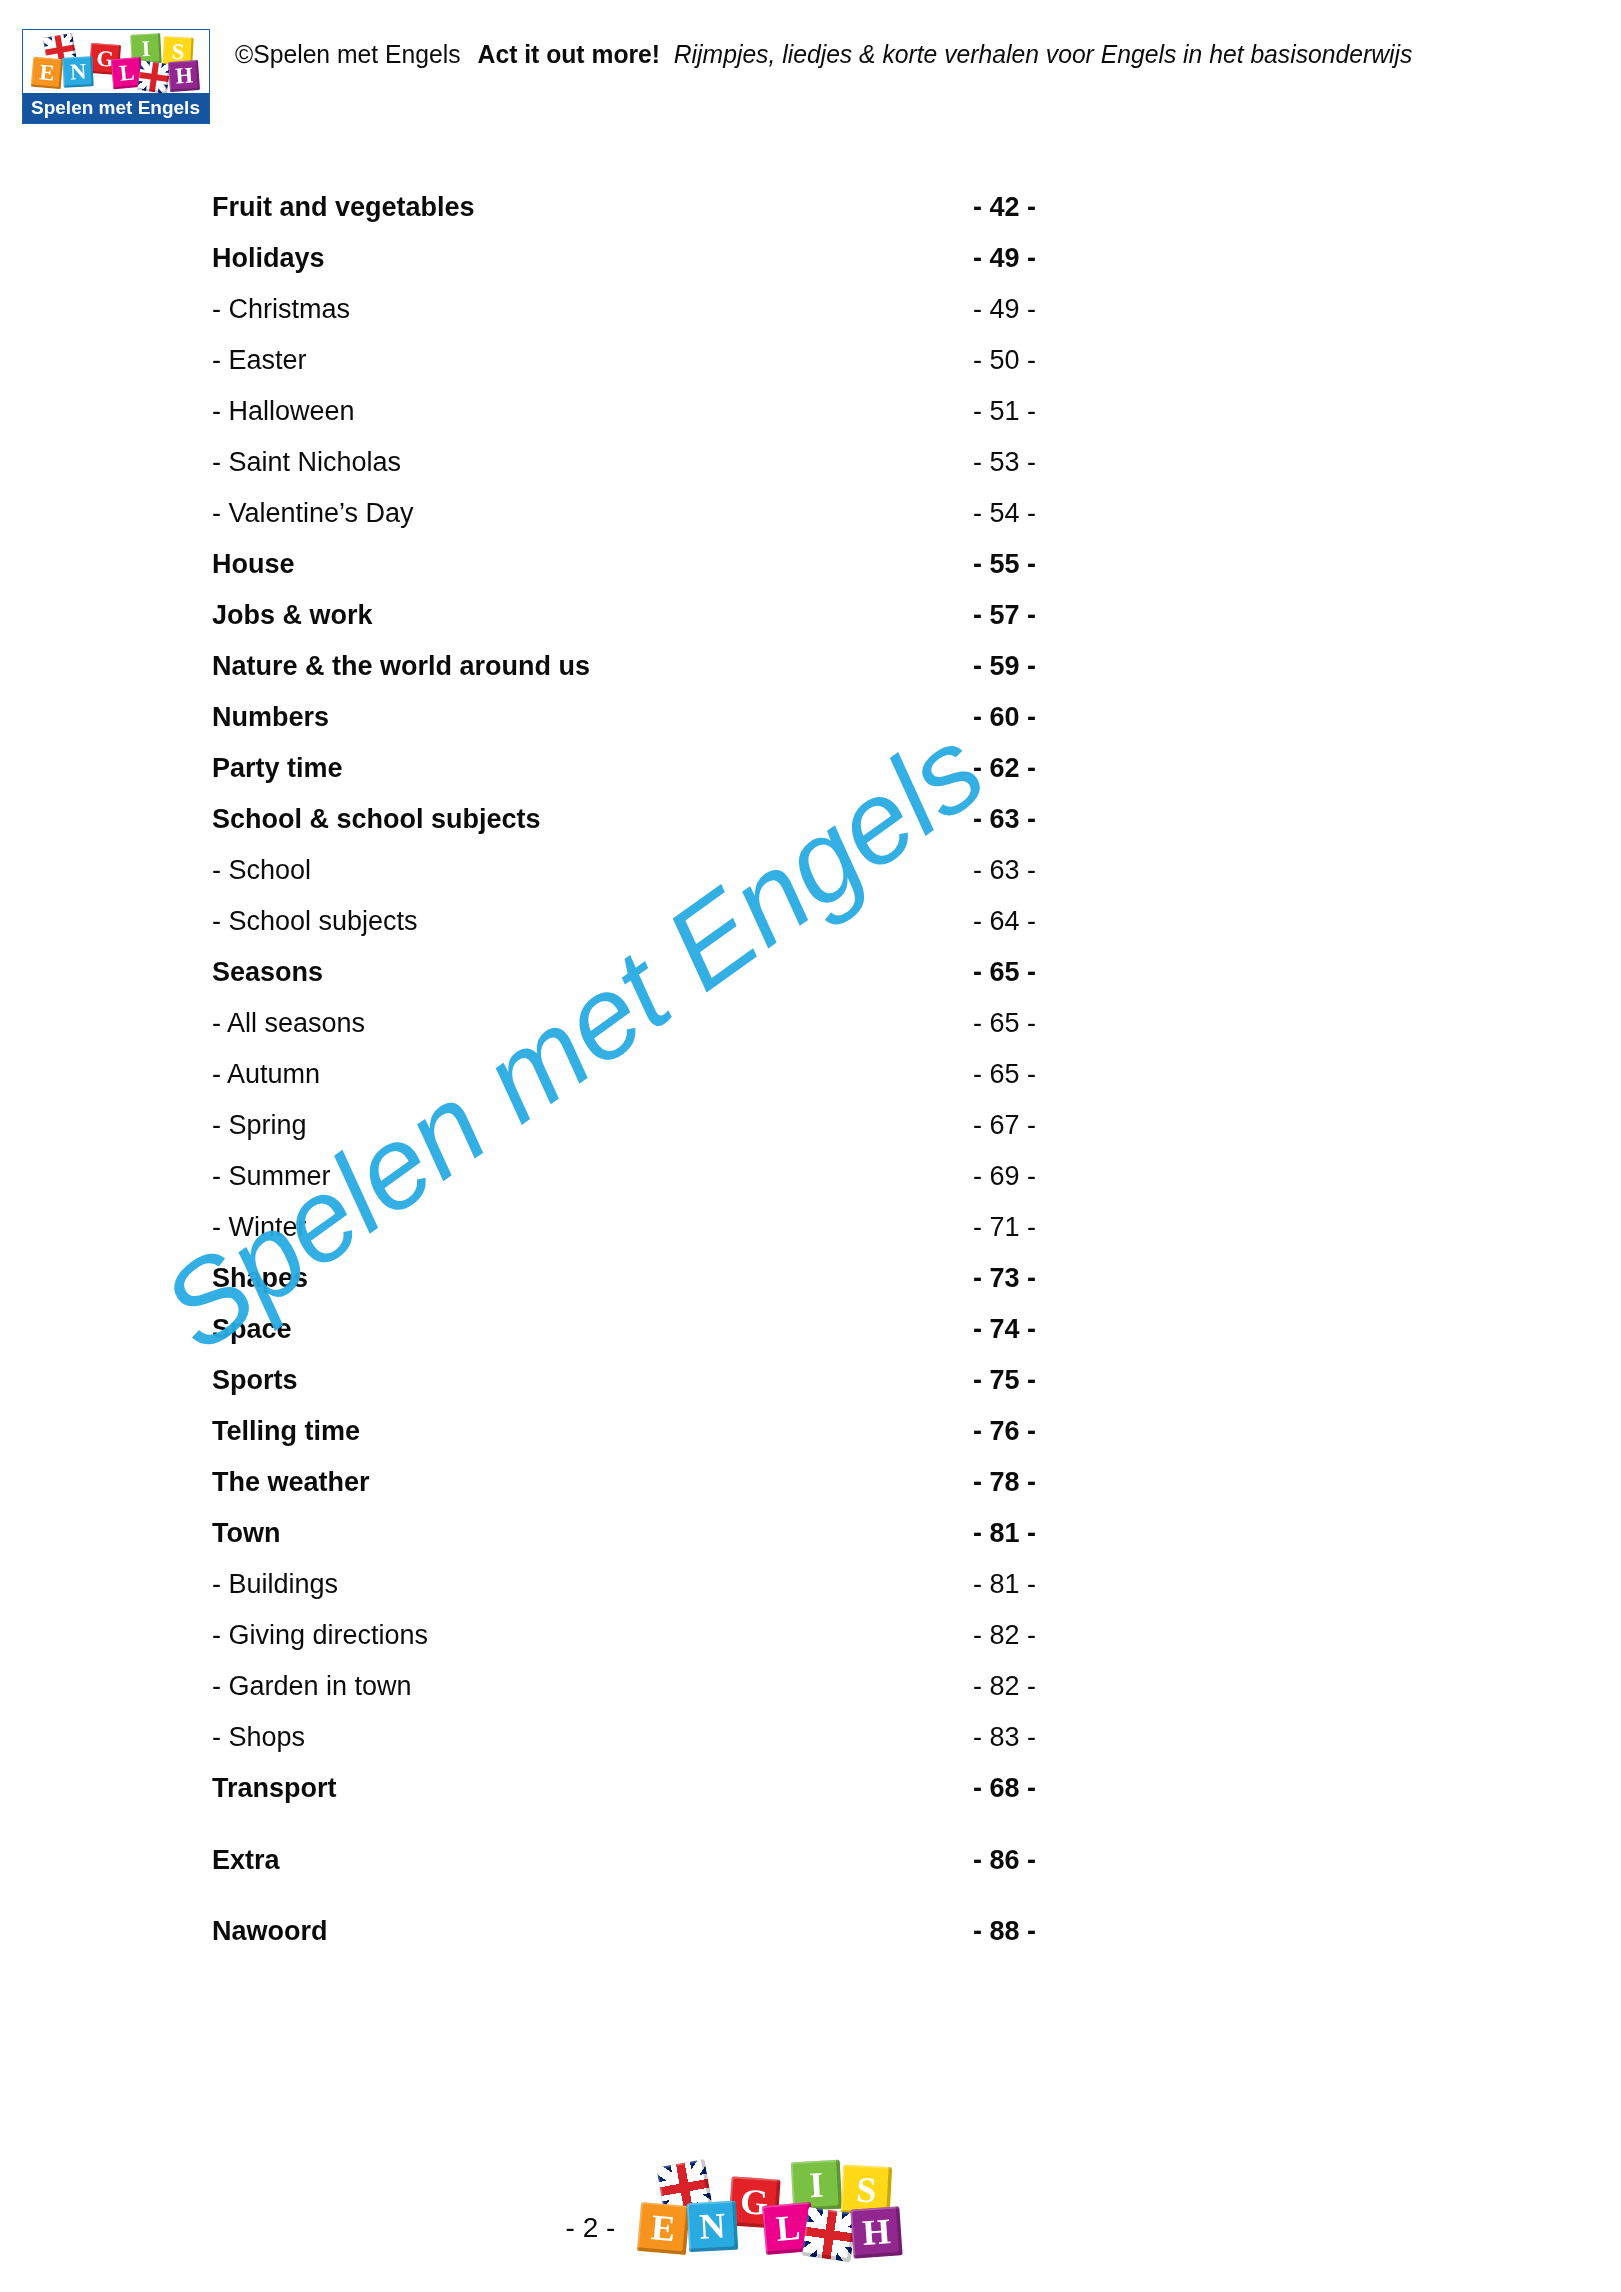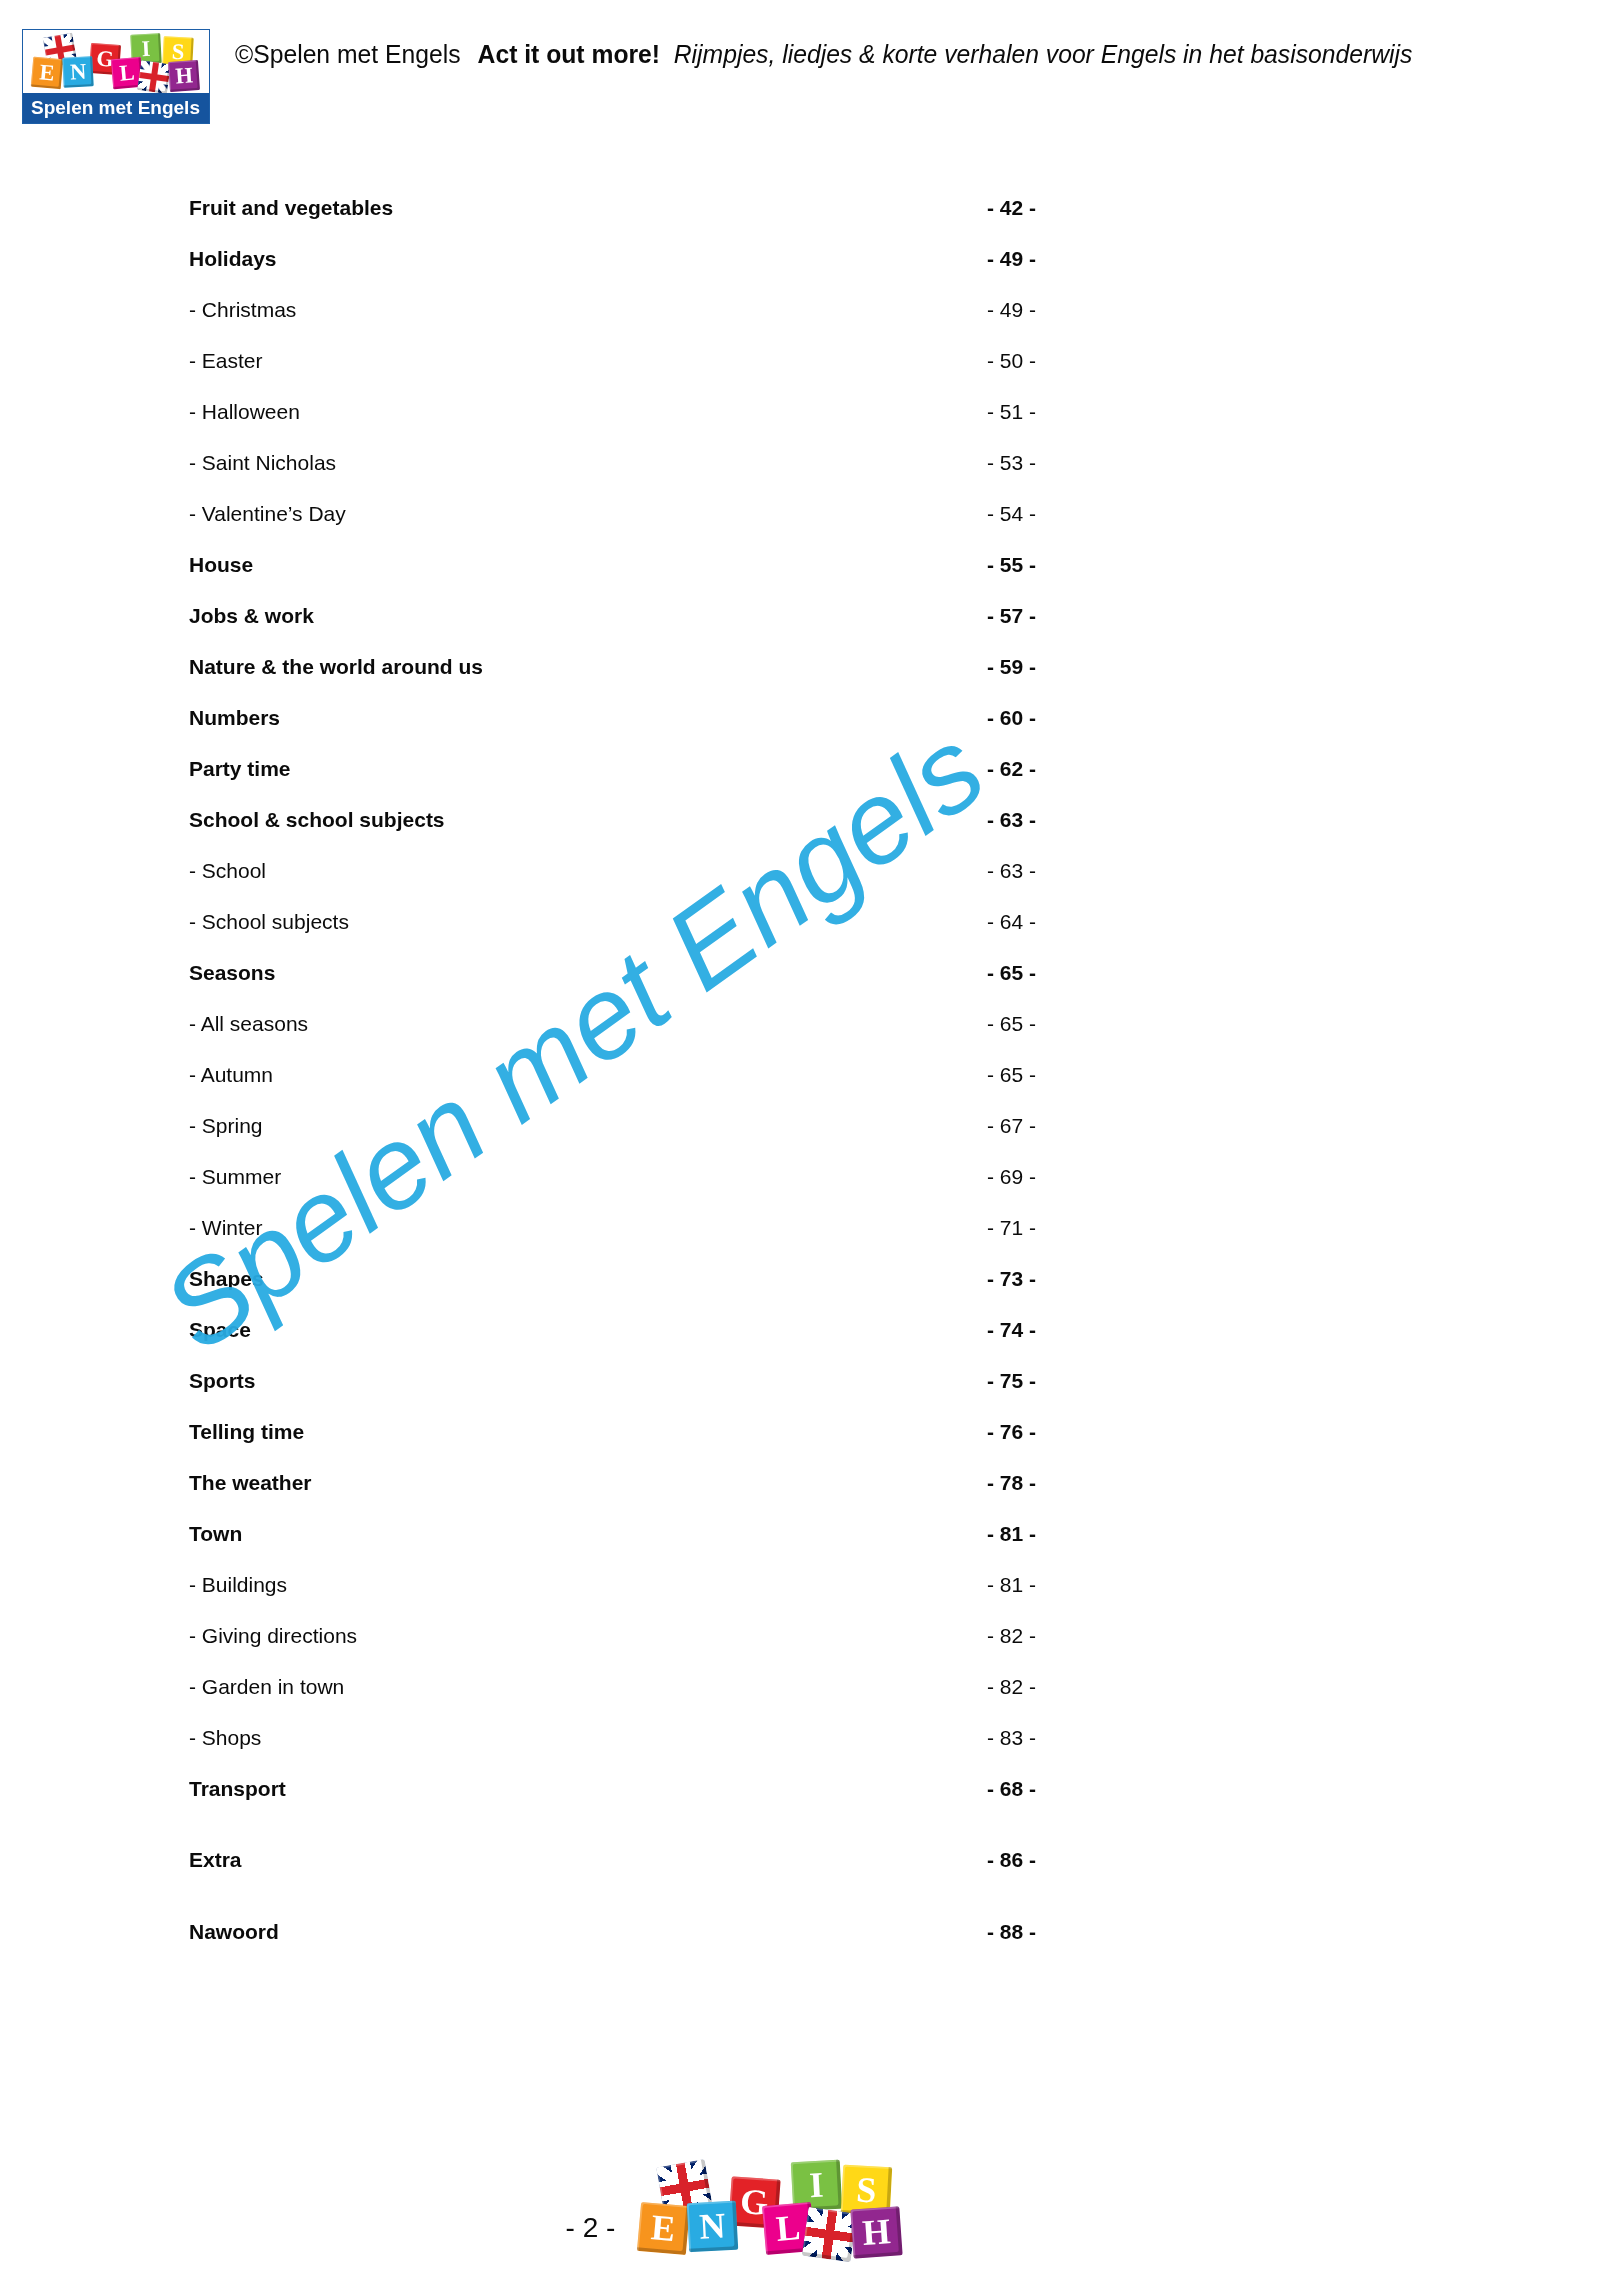--- a/index.html
+++ b/index.html
@@ -37,21 +37,21 @@
         linear-gradient(135deg, transparent 43%, #ffffff 43%, #ffffff 57%, transparent 57%);}
 
   .header-line{position:absolute;left:235px;top:39px;width:1308px;font-size:26px;
                white-space:nowrap;transform:scaleX(.95);transform-origin:left center;}
   .seg-copy{font-weight:normal;}
   .seg-bold{font-weight:bold;margin-left:10.7px;}
   .seg-italic{font-style:italic;margin-left:7.2px;}
 
   
   .toc{position:absolute;left:189px;top:182px;width:847px;}
-  .toc-row{height:51px;display:flex;align-items:center;font-size:21px;}
+  .toc-row{height:51px;display:flex;align-items:center;font-size:27px;margin-left:23px;}
   .toc-row.bold{font-weight:bold;}
   .toc-row.gap-before{margin-top:20.6px;align-items:center;}
   .toc-label{flex:1;white-space:nowrap;}
   .toc-page{width:116px;text-align:right;white-space:nowrap;}
 
   
   .watermark{position:absolute;left:573px;top:1039px;white-space:nowrap;
              transform:translate(-50%,-50%) rotate(-35.6deg);
              font-size:116px;font-style:italic;opacity:.95;z-index:5;pointer-events:none;}
 

